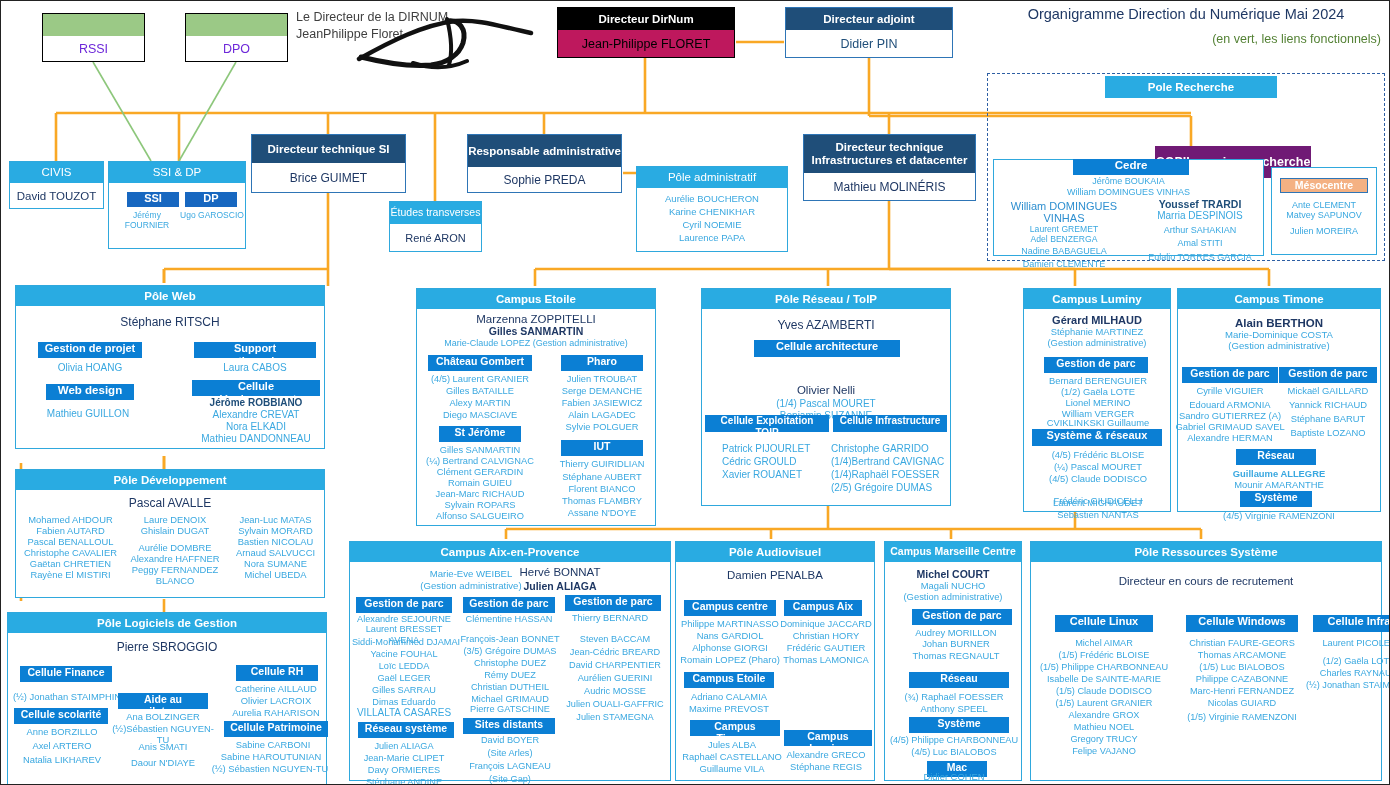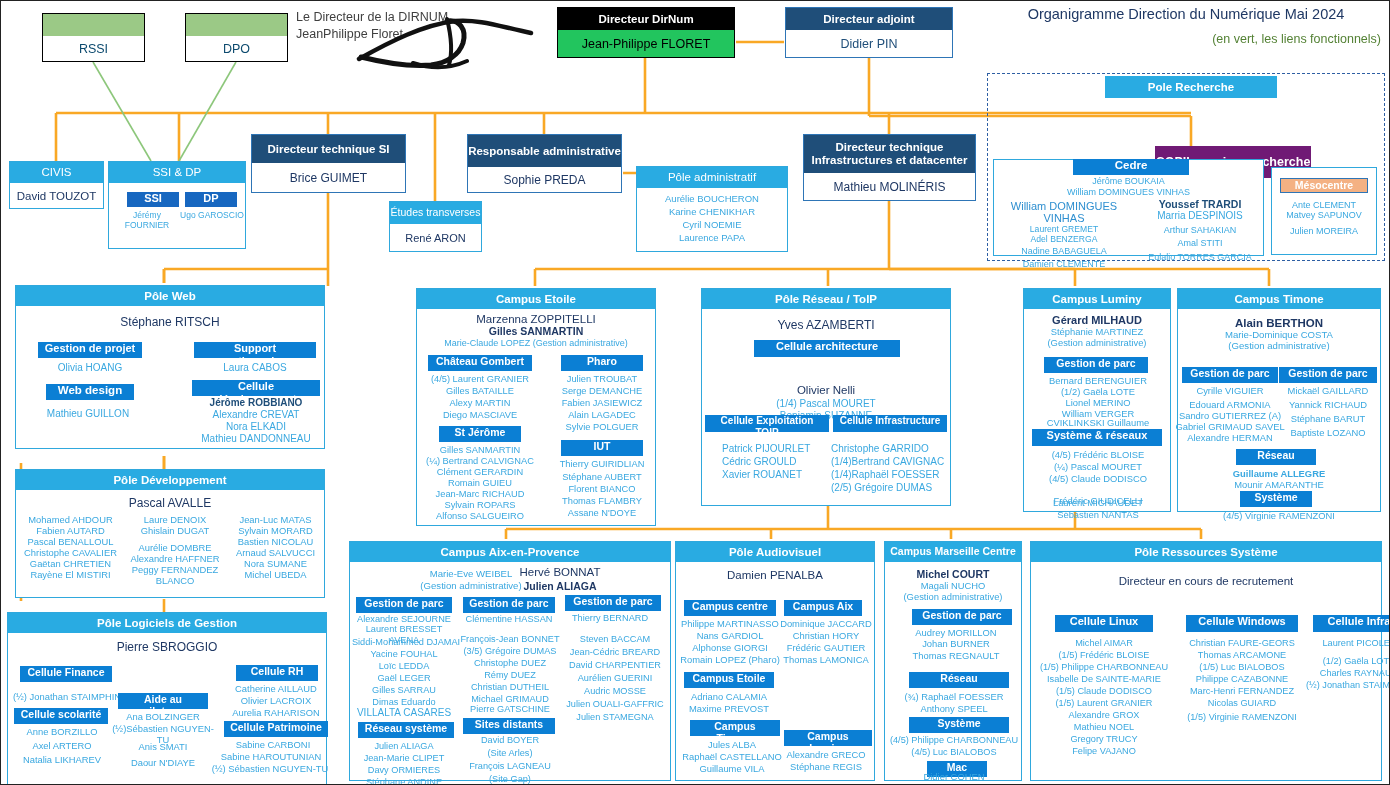--- a/index.html
+++ b/index.html
@@ -21,29 +21,29 @@
   .cyan>.hd{background:#29abe2;color:#fff;font-weight:bold;text-align:center;
             display:flex;align-items:center;justify-content:center;line-height:1.1;}
 
   
   .cyanlt{border:1.5px solid #2fa8dd;background:#fff;}
   .cyanlt>.hd{background:#29abe2;color:#fff;text-align:center;
               display:flex;align-items:center;justify-content:center;line-height:1.1;}
   .cyanlt>.bd{color:#1f3864;text-align:center;display:flex;align-items:center;justify-content:center;}
 
   
-  .black{border:1.5px solid #000;background:#22c55e;}
+  .black{border:1.5px solid #000;background:#be185d;}
   .black>.hd{background:#000;color:#fff;font-weight:bold;text-align:center;
              display:flex;align-items:center;justify-content:center;}
   .black>.bd{color:#000;text-align:center;display:flex;align-items:center;justify-content:center;}
 
   
   .green{border:1.5px solid #000;background:#fff;}
   .green>.hd{background:#9bc986;}
-  .green>.bd{color:#0c4a6e;text-align:center;display:flex;align-items:center;justify-content:center;}
+  .green>.bd{color:#6d28d9;text-align:center;display:flex;align-items:center;justify-content:center;}
 
   .greenflat{background:#701a75;color:#fff;font-weight:bold;
              display:flex;align-items:center;justify-content:center;text-align:center;margin-top:25px;}
 
   .dashedbox{border:1.6px dashed #2e5fa3;background:transparent;}
 
   
   .pill{background:#0b7fd4;color:#fff;font-weight:bold;text-align:center;
         display:inline-block;line-height:1.15;padding:0 5px;}
   .pill.dk{background:#1767c0;}

